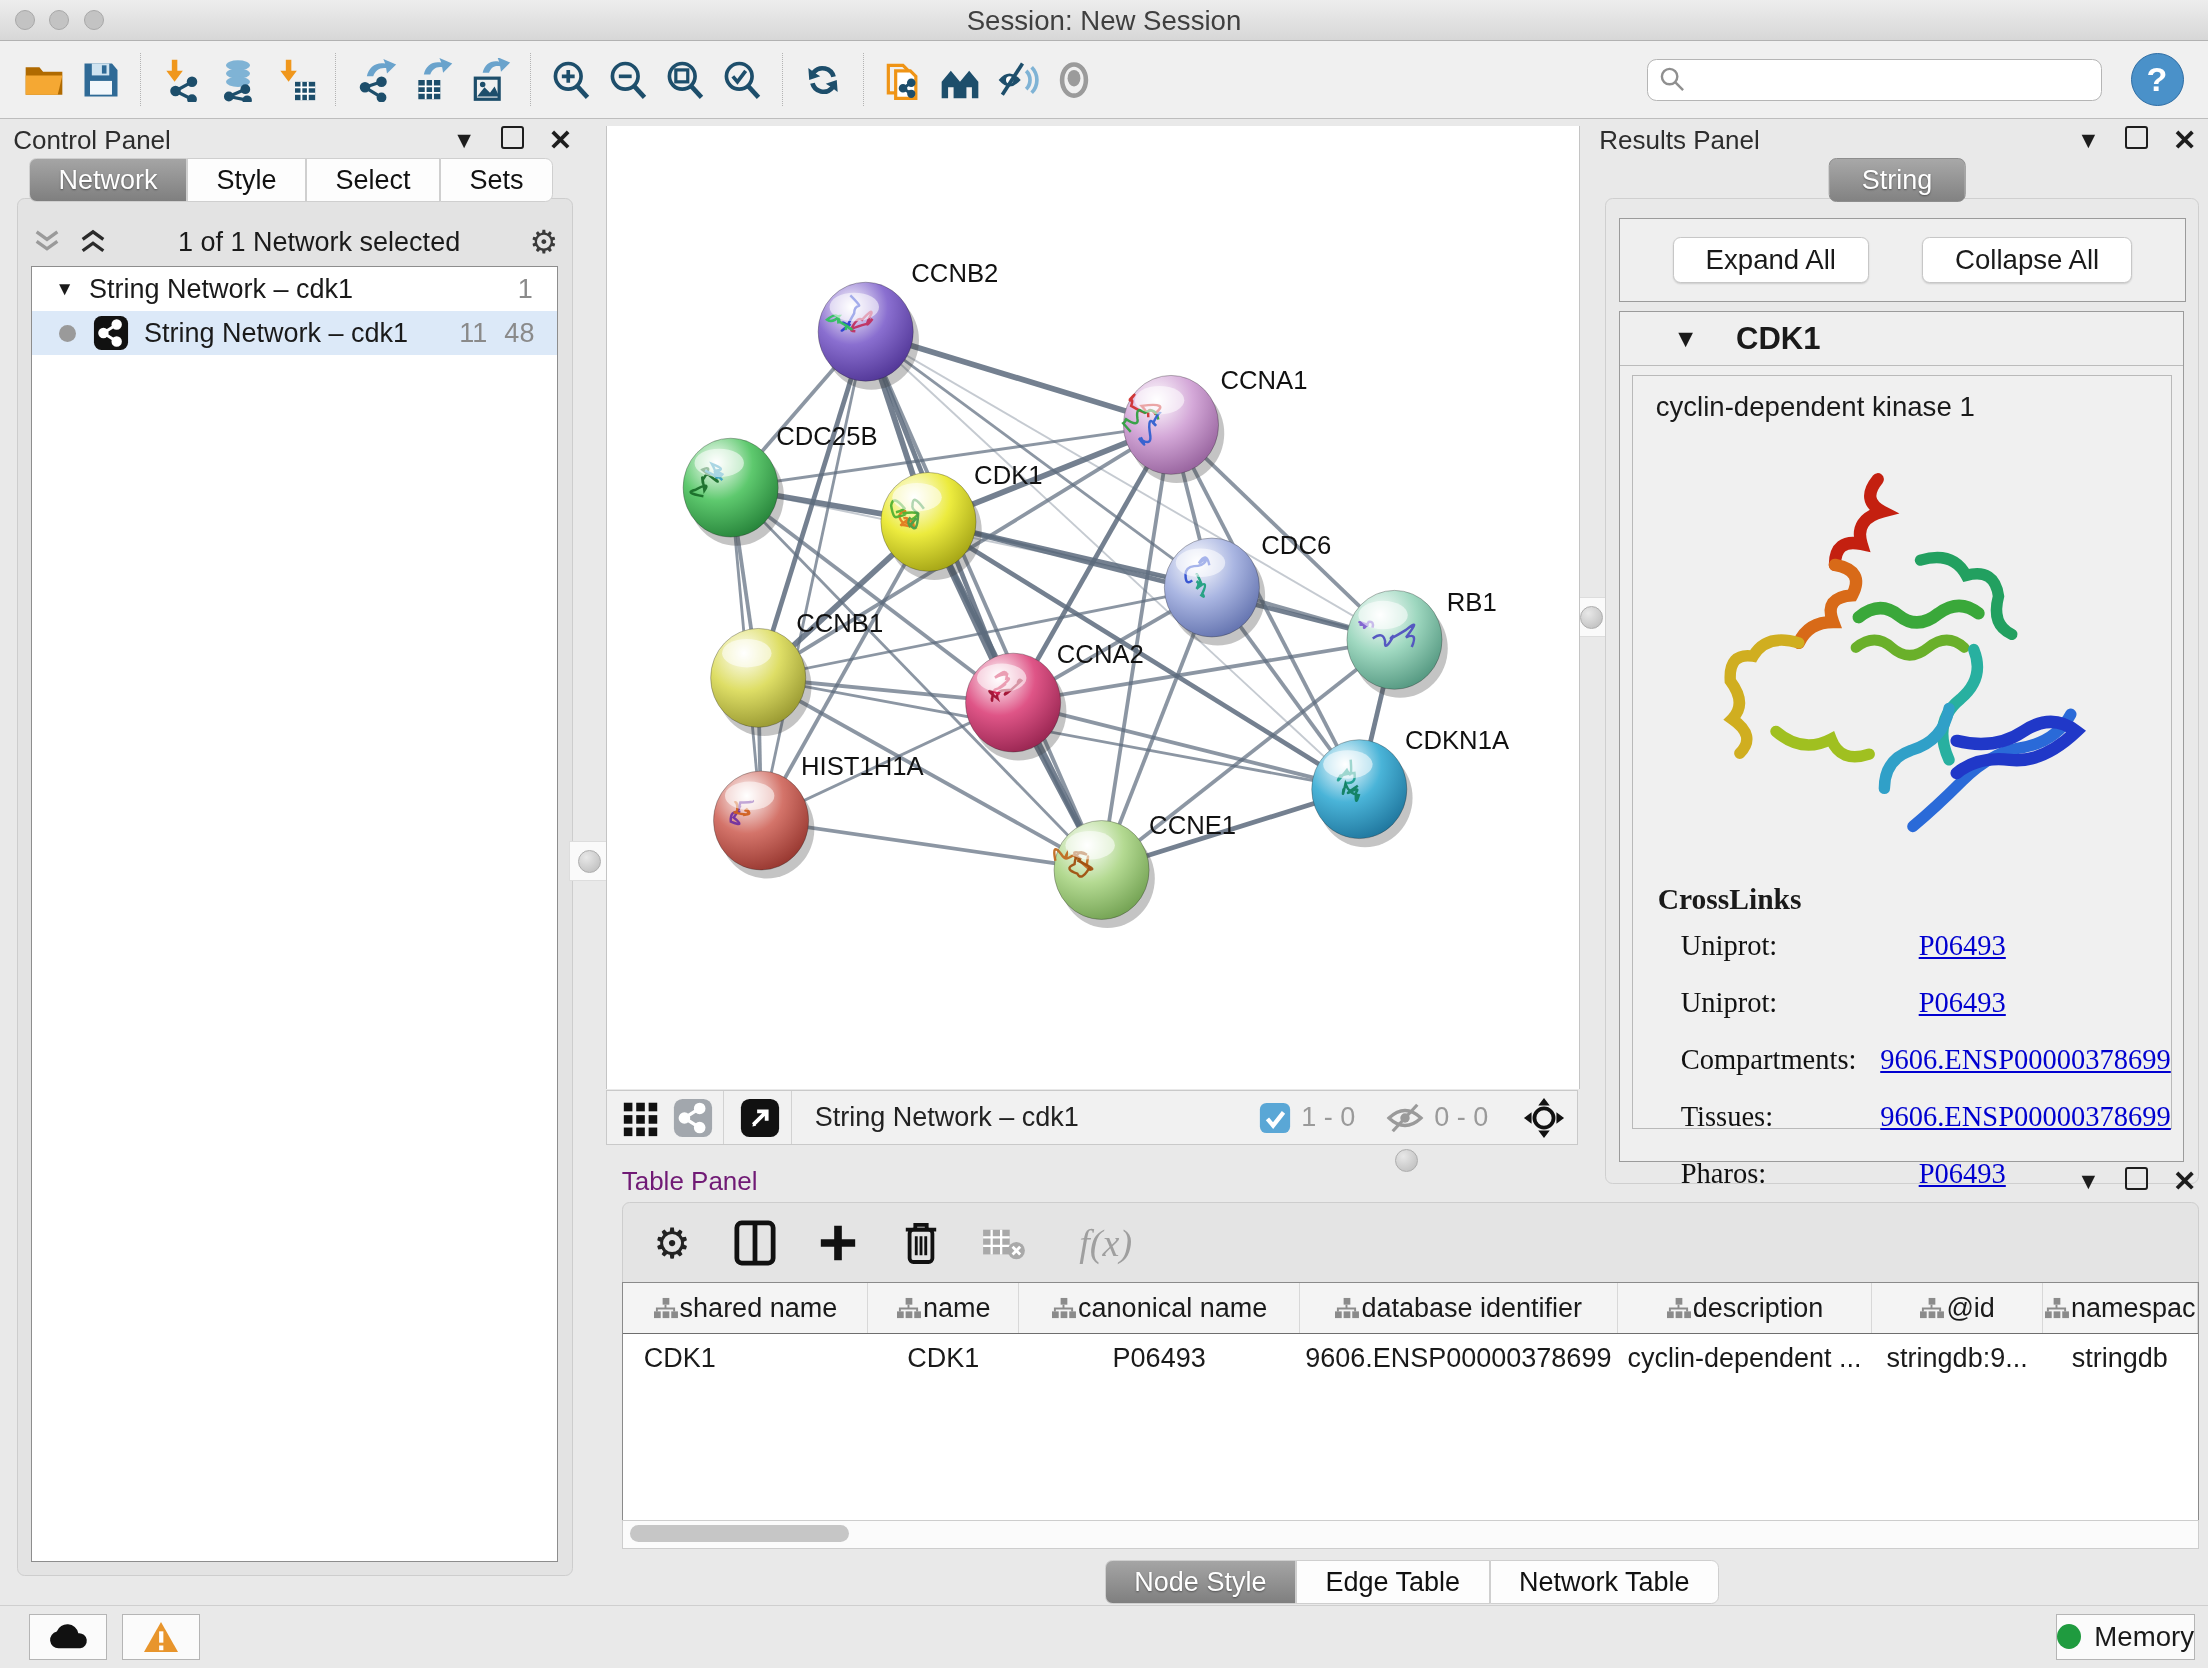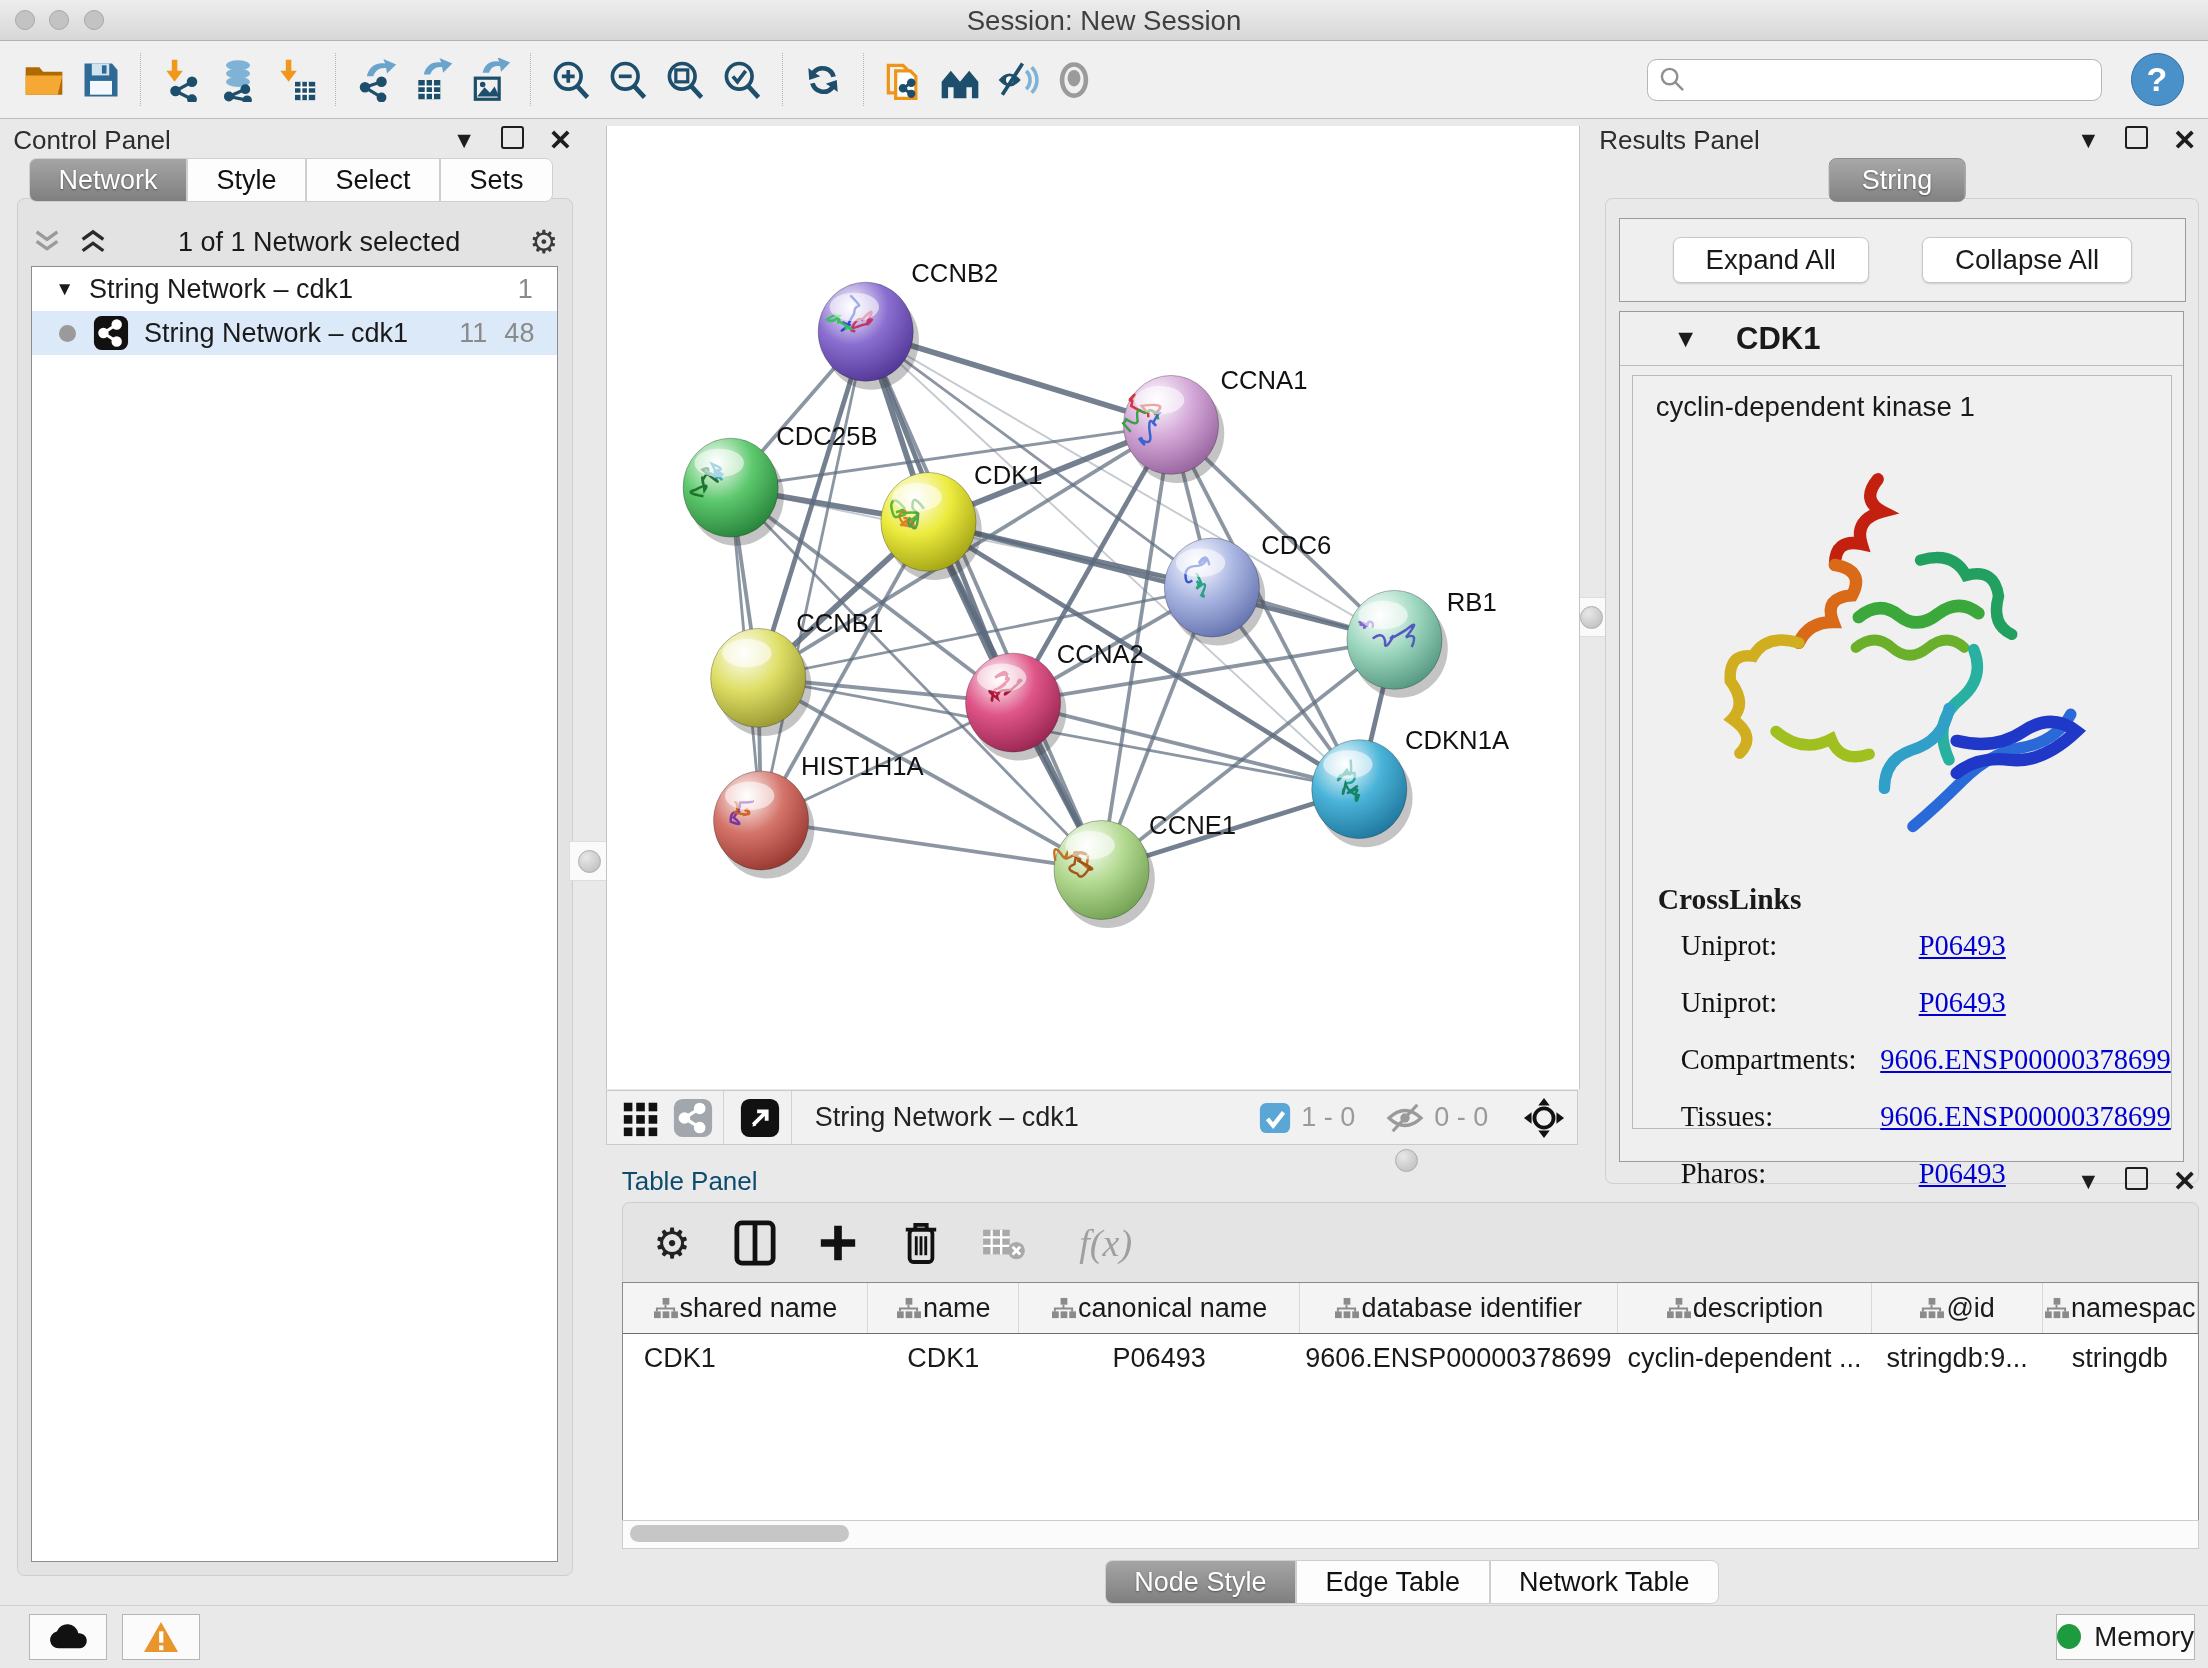--- a/index.html
+++ b/index.html
@@ -645,21 +645,21 @@
                 </div>
               </div>
           </div>
         </div>
       </div>
     </div>
   </div>
 
   <div class="tpanel">
     <div style="position:absolute;left:5.7px;top:3.8px;right:11.4px;height:32px;display:flex;align-items:center;">
-      <span style="font-size:26px;color:#0c4a6e;">Table Panel</span>
+      <span style="font-size:26px;color:#701a75;">Table Panel</span>
       <span style="margin-left:auto;" class="phdr-btn">▼</span>
       <span class="phdr-btn"><span class="sq"></span></span>
       <span class="phdr-btn" style="font-weight:bold;font-size:28.5px;">✕</span>
     </div>
     <div class="tp-toolbar">
       <div class="tp-tool">
           <span style="font-size:42px;color:#222;">⚙</span>
         </div>
       <div class="tp-tool">
           <svg width="42" height="46" viewBox="0 0 44 48">

